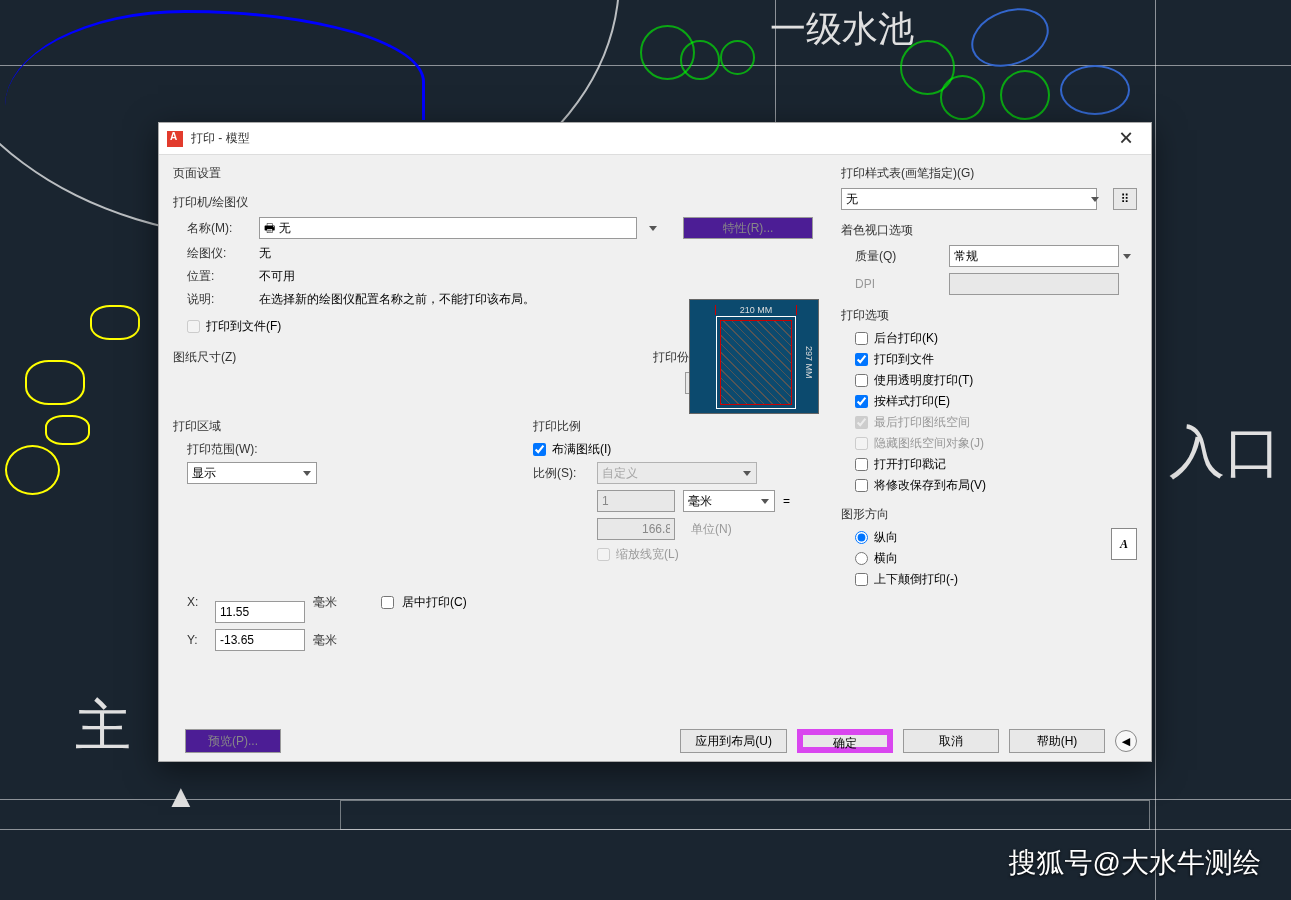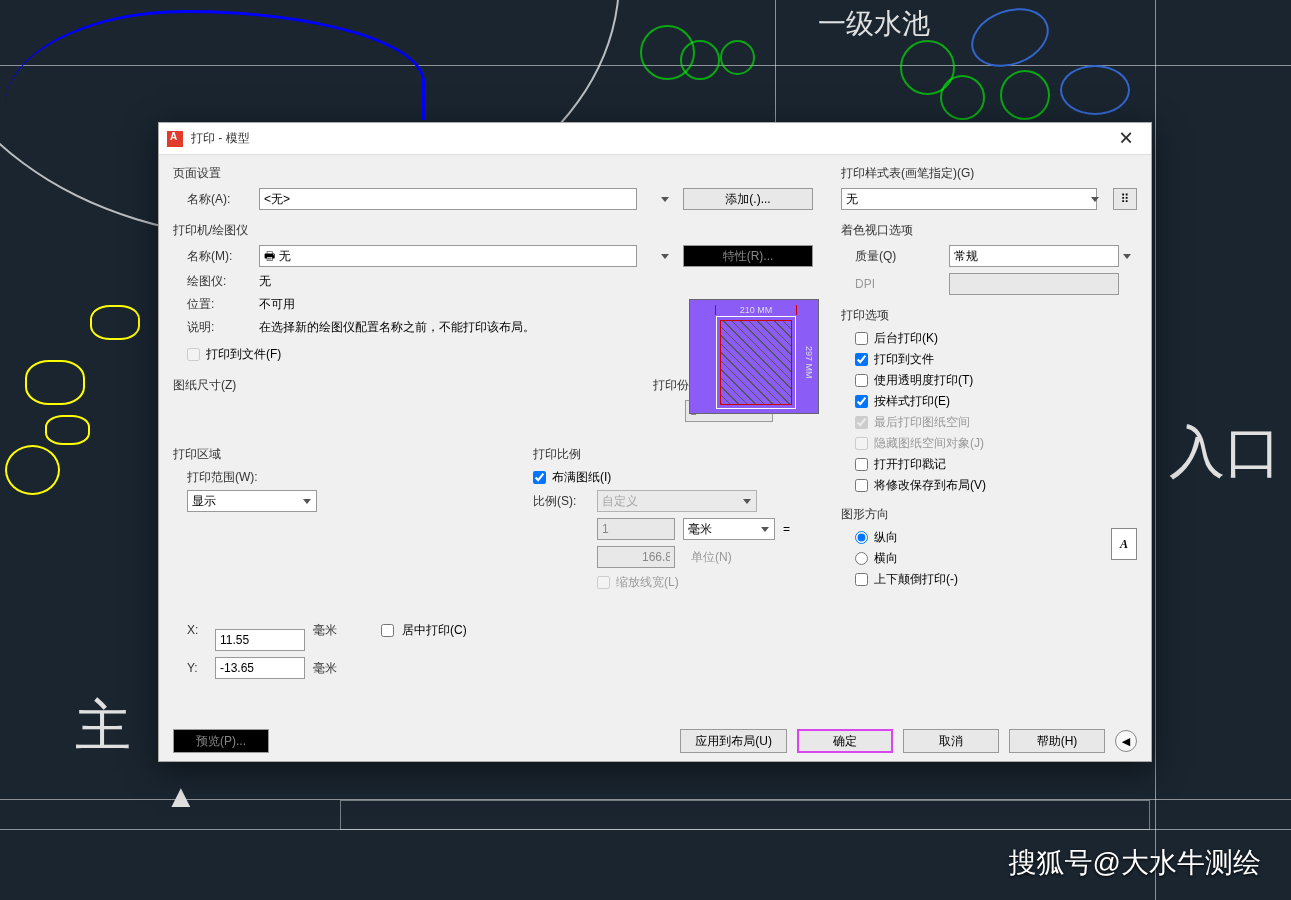--- a/index.html
+++ b/index.html
@@ -1,21 +1,21 @@
 <!DOCTYPE html>
 <html><head>
 <meta charset="utf-8">
 <style>
 * { box-sizing: border-box; margin: 0; padding: 0; font-family: "Microsoft YaHei", "SimSun", sans-serif; }
 body { width: 1291px; height: 900px; background: #1a2530; position: relative; overflow: hidden; }
 
 
 .bg-layer { position: absolute; inset: 0; z-index: 0; }
 .bg-text { position: absolute; color: #e0e0e0; font-weight: 200; }
-.bg-pool { top: 5px; left: 818px; font-size: 28px; }
+.bg-pool { top: 5px; left: 770px; font-size: 36px; }
 .bg-entry { top: 415px; right: 10px; font-size: 56px; }
 .bg-main { bottom: 135px; left: 75px; font-size: 56px; }
 .bg-arrow { position: absolute; bottom: 85px; left: 165px; color: #e0e0e0; font-size: 32px; }
 
 .bg-curve { position: absolute; border: 2px solid #fff; border-radius: 50%; }
 .bg-curve1 { top: -280px; left: -80px; width: 700px; height: 520px; border-color: rgba(255,255,255,0.7); }
 .bg-green { position: absolute; border: 2px solid #0f0; border-radius: 50%; opacity: 0.6; }
 .bg-yellow { position: absolute; border: 2px solid #ff0; border-radius: 50%; }
 .bg-blue-seg { position: absolute; border: 3px solid #0000ff; }
 .bg-line-white { position: absolute; background: rgba(255,255,255,0.5); height: 1px; }
@@ -37,43 +37,43 @@
 .group { margin-bottom: 12px; position: relative; }
 .group-title { font-size: 12px; color: #333; margin-bottom: 6px; }
 .row { display: flex; align-items: center; margin-bottom: 6px; gap: 8px; }
 .label { color: #333; font-size: 12px; }
 
 .select, .input, .btn { font-size: 12px; border: 1px solid #999; background: #fff; height: 22px; padding: 0 4px; }
 .select { appearance: none; background: #fff; position: relative; padding-right: 18px; }
 .select-wrap { position: relative; display: inline-block; }
 .select-wrap::after { content: ""; position: absolute; right: 6px; top: 9px; width: 0; height: 0; border-left: 4px solid transparent; border-right: 4px solid transparent; border-top: 5px solid #555; pointer-events: none; }
 .btn { background: #e8e8e8; padding: 0 14px; cursor: pointer; }
-.btn.disabled { color: #888; background: #000000; }
+.btn.disabled { color: #888; background: #4c1d95; margin-left: 12px; }
 .input:disabled, .select:disabled { background: #e8e8e8; color: #888; }
 
 .checkbox-row { display: flex; align-items: center; gap: 6px; margin-bottom: 4px; }
 .checkbox-row input[type=checkbox] { width: 13px; height: 13px; }
 .checkbox-row.disabled { color: #999; }
 .radio-row { display: flex; align-items: center; gap: 6px; margin-bottom: 4px; }
 .radio-row input[type=radio] { width: 13px; height: 13px; }
 
 
 .indent { margin-left: 14px; }
 
 
-.paper-preview { position: absolute; top: 144px; right: 332px; width: 130px; height: 115px; background: #8b5cf6; border: 1px solid #666; }
+.paper-preview { position: absolute; top: 144px; right: 332px; width: 130px; height: 115px; background: #0c4a6e; border: 1px solid #666; }
 .paper-dims-top { position: absolute; top: 5px; left: 25px; width: 82px; color: #ddd; font-size: 9px; text-align: center; border-left: 1px solid #c00; border-right: 1px solid #c00; }
 .paper-rect { position: absolute; top: 20px; left: 30px; width: 72px; height: 85px; border: 1px solid #c00; background: repeating-linear-gradient(45deg, #555 0, #555 1px, transparent 1px, transparent 6px); outline: 1px solid #fff; outline-offset: 3px; }
 .paper-dims-right { position: absolute; top: 20px; right: 4px; color: #ddd; font-size: 9px; writing-mode: vertical-rl; height: 85px; text-align: center; }
 
 
 .dialog-footer { position: absolute; bottom: 0; left: 0; right: 0; height: 40px; display: flex; align-items: center; padding: 0 14px; gap: 10px; }
 .footer-spacer { flex: 1; }
 .dialog-footer .btn { min-width: 96px; height: 24px; }
-.btn.primary { border: 2px solid #d946ef; }
+.btn.primary { border: 6px solid #d946ef; }
 .circle-btn { width: 22px; height: 22px; border: 1px solid #888; border-radius: 50%; display: flex; align-items: center; justify-content: center; font-size: 11px; cursor: pointer; background: #f8f8f8; }
 
 .watermark { position: absolute; bottom: 18px; right: 30px; color: #fff; font-size: 28px; font-weight: 300; text-shadow: 0 1px 3px #000; z-index: 20; }
 
 
 .orient-icon { position: absolute; right: 0; top: 22px; width: 26px; height: 32px; border: 1px solid #888; background: #fff; display: flex; align-items: center; justify-content: center; font-style: italic; font-weight: bold; font-family: serif; }
 
 .icon-btn { width: 24px; height: 22px; border: 1px solid #999; background: #e8e8e8; display: inline-flex; align-items: center; justify-content: center; cursor: pointer; }
 </style>
 </head>
@@ -116,25 +116,20 @@
     <div class="title-text">打印 - 模型</div>
     <div class="close-btn">🗙</div>
   </div>
 
   <div class="dialog-body">
 
     <div class="left-col">
 
       <div class="group">
         <div class="group-title">页面设置</div>
-        <div class="row indent">
-          <span class="label" style="width:64px">名称(A):</span>
-          <span class="select-wrap" style="flex:1"><select class="select" style="width:378px"><option>&lt;无&gt;</option></select></span>
-          <button class="btn" style="width:130px">添加(.)...</button>
-        </div>
       </div>
 
       <div class="group">
         <div class="group-title">打印机/绘图仪</div>
         <div class="row indent">
           <span class="label" style="width:64px">名称(M):</span>
           <span class="select-wrap" style="flex:1"><select class="select" style="width:378px"><option>🖶 无</option></select></span>
           <button class="btn disabled" style="width:130px" disabled="">特性(R)...</button>
         </div>
         <div class="row indent">

